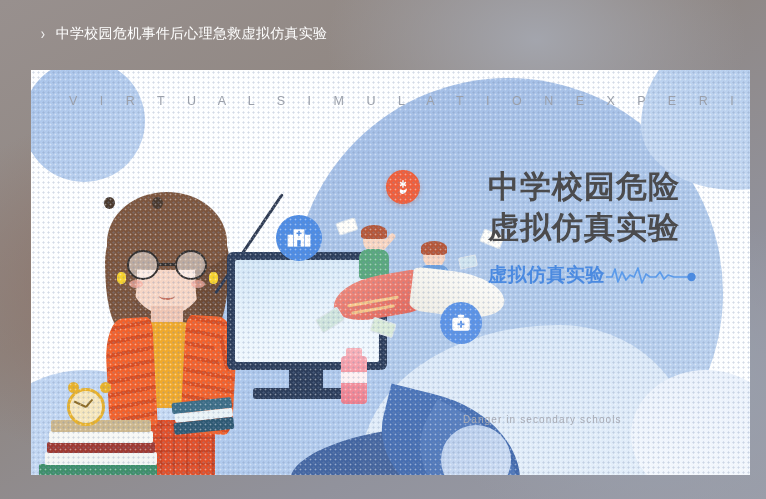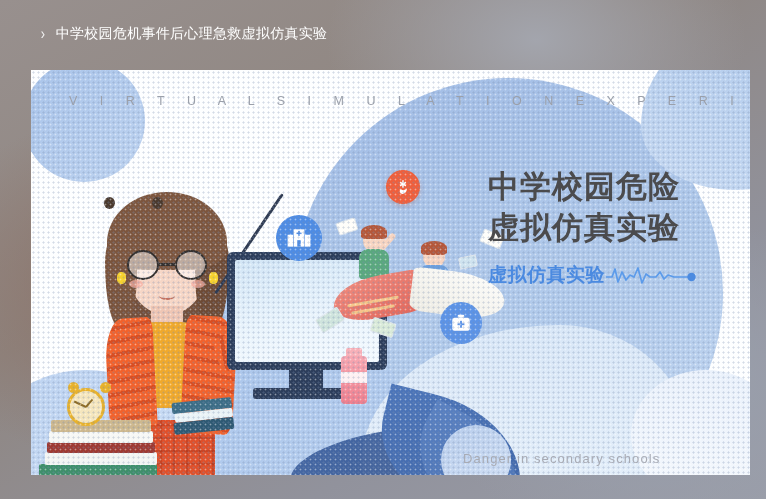--- a/index.html
+++ b/index.html
@@ -199,26 +199,25 @@
     color: #4b8ae0;
     letter-spacing: 0.5px;
     white-space: nowrap;
   }
   .ecg { display: block; margin-left: 1px; }
 
   .eng-block {
     position: absolute;
     left: 432px;
     top: 342px;
-    font-size: 13px;
+    font-size: 10px;
     line-height: 1.65;
     letter-spacing: 1.1px;
     color: #a8abb4;
     white-space: nowrap;
-    margin-top: 36px;
   }
 
   
   .icon-badge {
     position: absolute;
     border-radius: 50%;
     display: flex;
     align-items: center;
     justify-content: center;
   }

